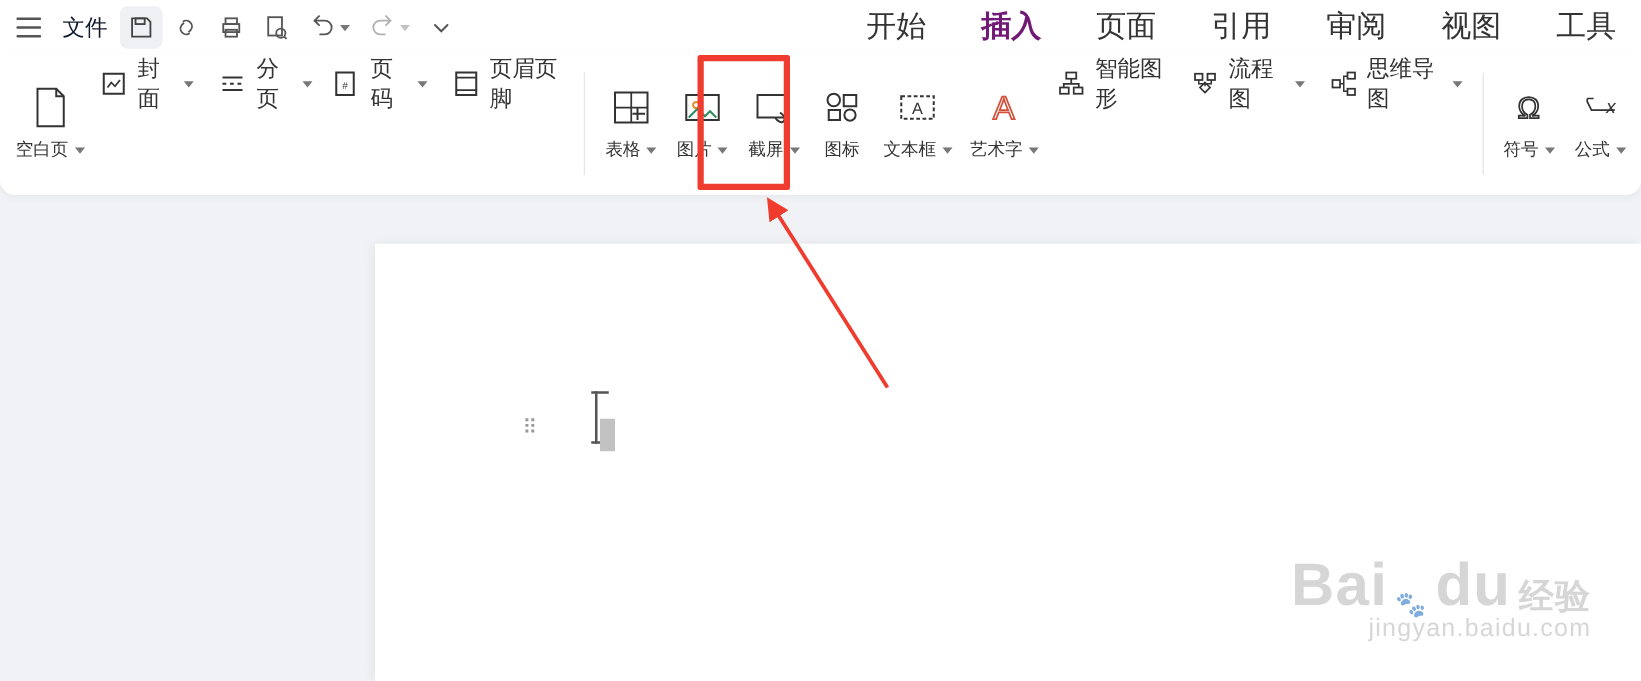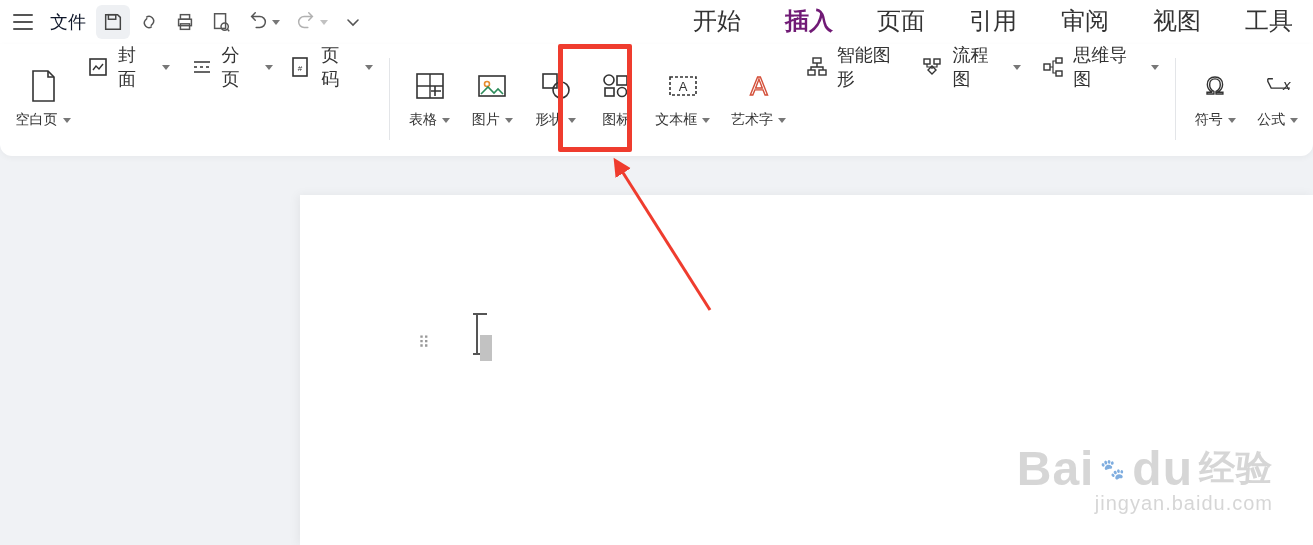--- a/index.html
+++ b/index.html
@@ -221,21 +221,21 @@
       bottom: 30px;
       color: rgba(180,180,180,0.55);
       text-align: right;
       pointer-events: none;
     }
     .watermark .main {
       font-size: 48px;
       font-weight: 700;
       letter-spacing: 1px;
       display: flex;
-      align-items: center;
+      align-items: flex-end;
       gap: 6px;
     }
     .watermark .sub {
       font-size: 20px;
       letter-spacing: 1px;
       margin-top: -4px;
     }
     .watermark .paw {
       font-size: 20px;
       vertical-align: super;
@@ -342,20 +342,29 @@
   <div class="stack">
     <div class="small-btn caret">
       <span class="icon-slot">
         <svg width="22" height="22" viewBox="0 0 22 22">
             <rect x="3" y="2" width="14" height="18" fill="none" stroke="#333" stroke-width="1.6"></rect>
             <text x="10" y="15" font-size="8" text-anchor="middle" fill="#333">#</text>
           </svg>
       </span>
       <span>页码</span>
     </div>
+    <div class="small-btn">
+      <span class="icon-slot">
+        <svg width="22" height="22" viewBox="0 0 22 22">
+            <rect x="3" y="2" width="16" height="18" fill="none" stroke="#333" stroke-width="1.6"></rect>
+            <path d="M3 6h16M3 16h16" stroke="#333" stroke-width="1.4"></path>
+          </svg>
+      </span>
+      <span>页眉页脚</span>
+    </div>
   </div>
 
   <div class="divider"></div>
 
   <div class="big-btn" style="width:66px">
     <div class="icon-slot">
       <svg width="30" height="28" viewBox="0 0 30 28">
           <rect x="2" y="2" width="26" height="24" fill="none" stroke="#333" stroke-width="1.6"></rect>
           <path d="M2 14h26M15 2v24" stroke="#333" stroke-width="1.4"></path>
           <path d="M22 18v10M18 23h10" stroke="#333" stroke-width="1.6" transform="translate(-2,-4)"></path>
@@ -372,32 +381,32 @@
           <rect x="2" y="4" width="26" height="20" fill="none" stroke="#333" stroke-width="1.6"></rect>
           <circle cx="10" cy="12" r="2.5" fill="none" stroke="#e88b2d" stroke-width="1.6"></circle>
           <path d="M4 22l7-7 6 6 4-4 5 5" fill="none" stroke="#2c8c5a" stroke-width="1.6"></path>
         </svg>
     </div>
     <div class="label-row caret">
         <span>图片</span>
       </div>
   </div>
 
-
-  <div class="big-btn" style="width:68px">
-    <div class="icon-slot">
-      <svg width="32" height="30" viewBox="0 0 32 30">
-          <rect x="3" y="3" width="14" height="14" fill="none" stroke="#333" stroke-width="1.6"></rect>
-          <circle cx="21" cy="19" r="8" fill="none" stroke="#333" stroke-width="1.6"></circle>
-        </svg>
-    </div>
-    <div class="label-row caret">
-        <span>形状</span>
-      </div>
-  </div>
+  <div class="big-btn" style="width:66px">
+    <div class="icon-slot">
+      <svg width="30" height="28" viewBox="0 0 30 28">
+          <rect x="2" y="4" width="22" height="18" fill="none" stroke="#333" stroke-width="1.6"></rect>
+          <path d="M20 18c3 2 5 5 3 7-2 2-5 0-7-3" fill="none" stroke="#333" stroke-width="1.6"></path>
+        </svg>
+    </div>
+    <div class="label-row caret">
+        <span>截屏</span>
+      </div>
+  </div>
+
 
   <div class="big-btn" style="width:60px">
     <div class="icon-slot">
       <svg width="30" height="28" viewBox="0 0 30 28">
           <circle cx="8" cy="8" r="5" fill="none" stroke="#333" stroke-width="1.6"></circle>
           <rect x="16" y="4" width="10" height="9" fill="none" stroke="#333" stroke-width="1.6"></rect>
           <rect x="4" y="16" width="9" height="8" fill="none" stroke="#333" stroke-width="1.6"></rect>
           <circle cx="21" cy="20" r="4.5" fill="none" stroke="#333" stroke-width="1.6"></circle>
         </svg>
     </div>
@@ -513,16 +522,16 @@
     </marker>
   </defs>
   <line x1="120" y1="160" x2="30" y2="18" stroke="#ef3c2e" stroke-width="3" marker-end="url(#ah)"></line>
 </svg>
 
 <div class="watermark">
   <div class="main">
     <span>Bai</span>
     <span class="paw">🐾</span>
     <span>du</span>
-    <span style="font-size:36px">经验</span>
+    <span style="font-size:28px">经验</span>
   </div>
   <div class="sub">jingyan.baidu.com</div>
 </div>
 
 </body></html>

